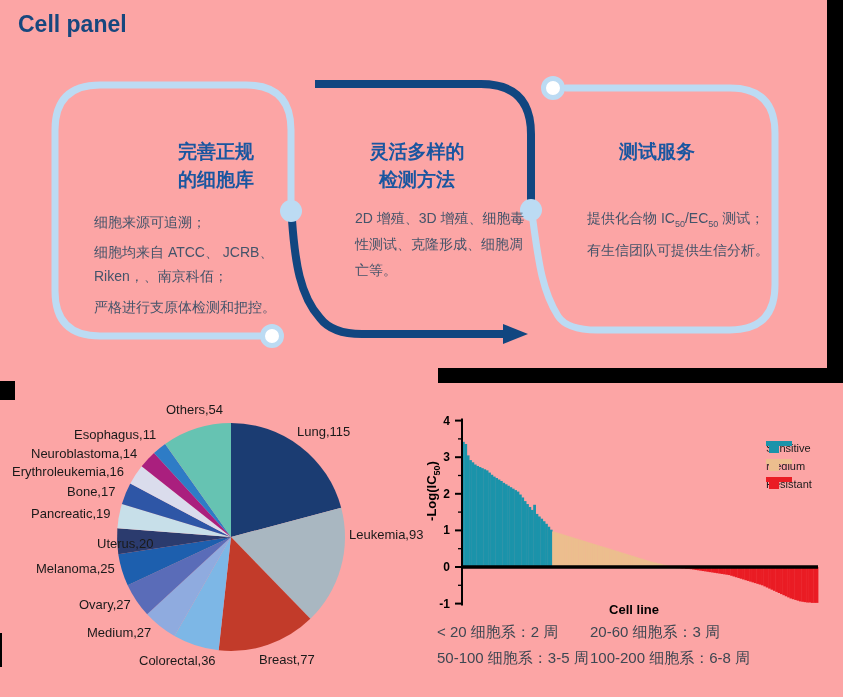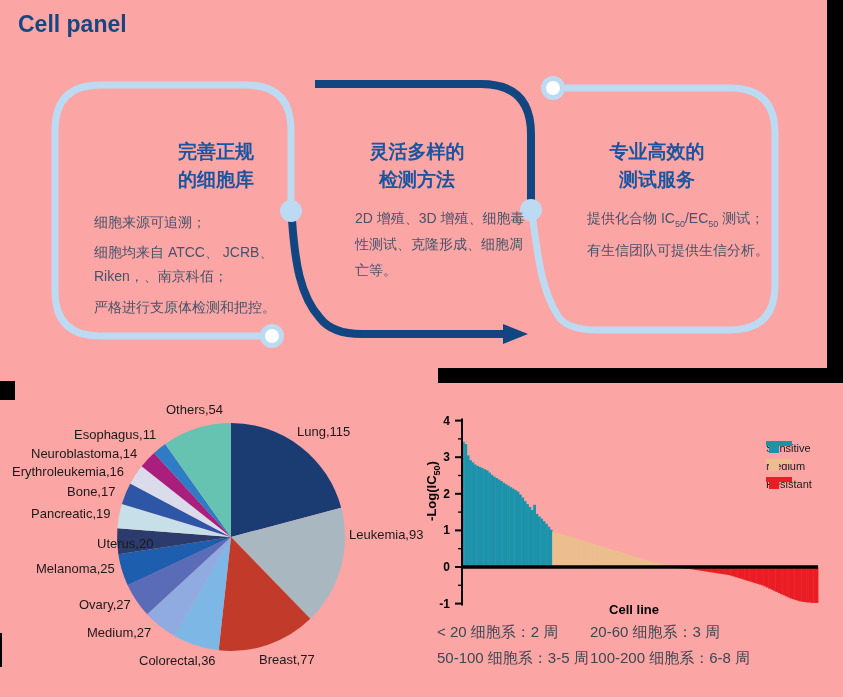--- a/index.html
+++ b/index.html
@@ -72,21 +72,20 @@
     <div>灵活多样的</div>
     <div>检测方法</div>
   </div>
   <div class="abs step-body lh26" style="left:345px;top:205px;">
     <div>2D 增殖、3D 增殖、细胞毒</div>
     <div>性测试、克隆形成、细胞凋</div>
     <div>亡等。</div>
   </div>
 
   <div class="abs step-title" style="left:657px;top:138px;transform:translateX(-50%);">
-    <div>专业高效的</div>
     <div>测试服务</div>
   </div>
   <div class="abs step-body lh26" style="left:577px;top:205px;">
     <div>
       <span>提供化合物 IC</span><sub>50</sub><span>/EC</span><sub>50</sub><span> 测试；</span>
     </div>
     <div>有生信团队可提供生信分析。</div>
   </div>
 
   <svg id="pie-svg" width="843" height="697" viewBox="0 0 843 697">

